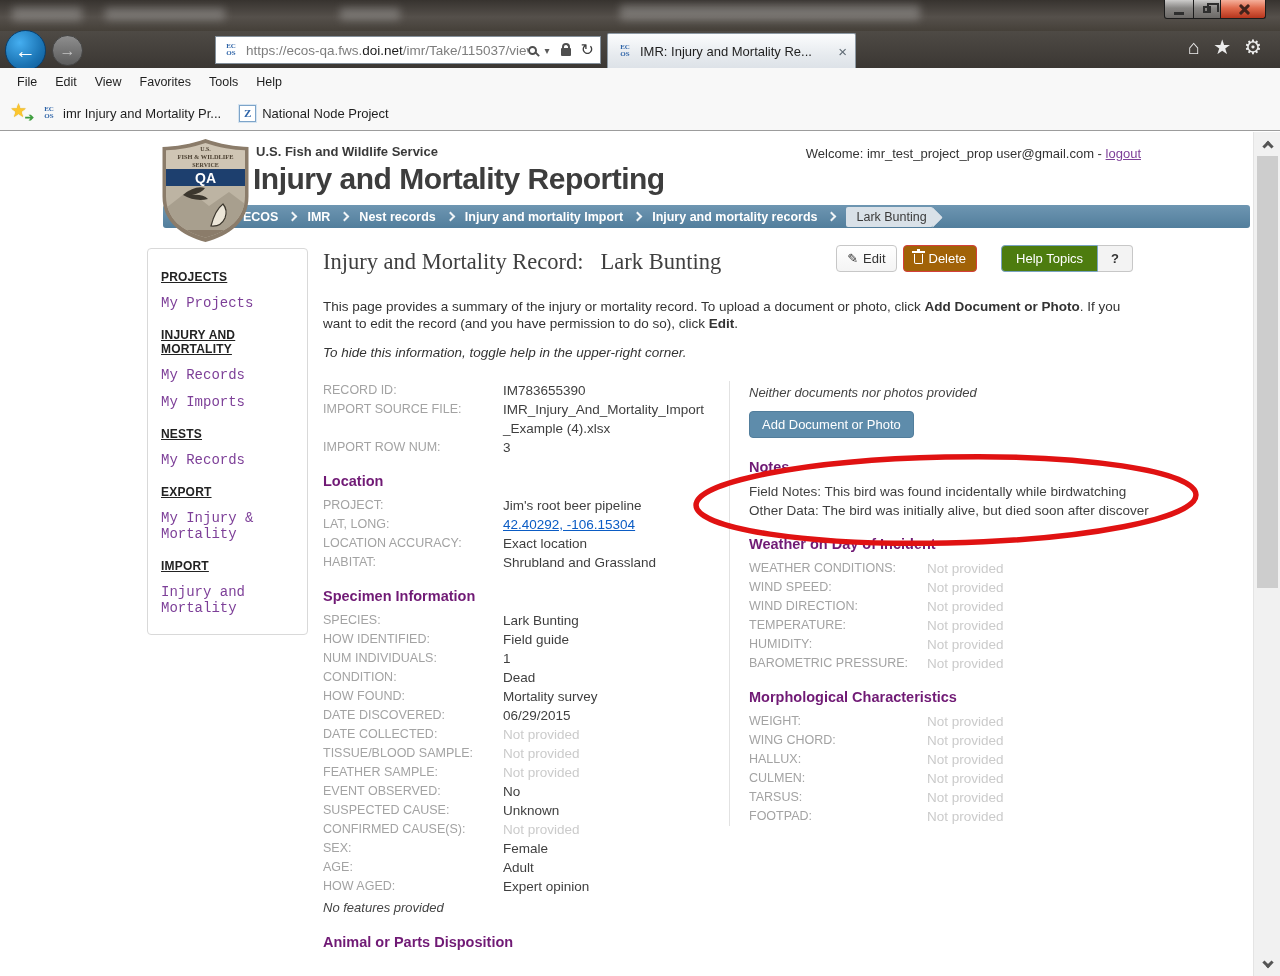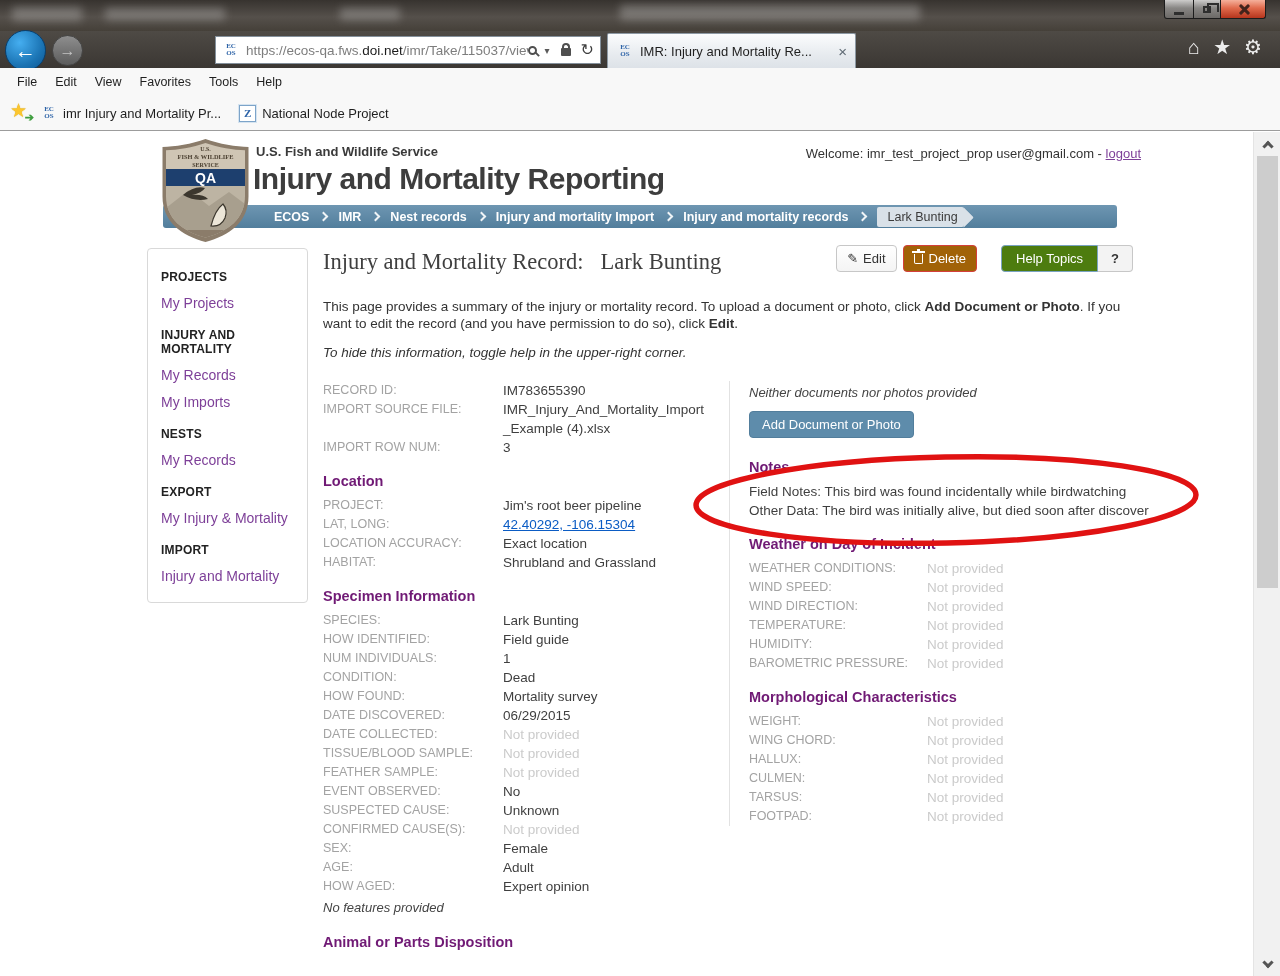--- a/index.html
+++ b/index.html
@@ -78,35 +78,35 @@
   .chev.up { transform:rotate(-45deg) translate(-1px,1px); }
   .chev.down { transform:rotate(135deg) translate(-1px,1px); }
   .sb-thumb { position:absolute; left:3px; top:24px; width:21px; height:432px; background:#cdcdcd; }
 
   
   .welcome { position:absolute; top:14px; right:139px; font-size:13px; color:#333; }
   .welcome a { color:#7d3f98; }
   .logo { position:absolute; left:159px; top:6px; width:93px; height:106px; z-index:5; }
   .agency { position:absolute; left:256px; top:12px; font-size:13px; font-weight:bold; color:#3a3a3a; }
   .app-title { position:absolute; left:253px; top:30px; font-size:30px; font-weight:bold; color:#3d3d3d; letter-spacing:-0.5px; }
-  .breadcrumb { position:absolute; left:163px; top:73px; width:954px; height:23px; border-radius:3px;
-    background:linear-gradient(#6e96b2,#527e9c); display:flex; align-items:center; padding-left:111px; }
+  .breadcrumb { position:absolute; left:163px; top:73px; width:1087px; height:23px; border-radius:3px;
+    background:linear-gradient(#6e96b2,#527e9c); display:flex; align-items:center; padding-left:80px; }
   .crumb { font-size:12.5px; font-weight:bold; color:#fff; white-space:nowrap; }
   .crumb-sep { width:7px; height:7px; border-top:2px solid rgba(255,255,255,.9); border-right:2px solid rgba(255,255,255,.9);
     transform:rotate(45deg); margin:0 11px; flex:0 0 auto; }
   .crumb-active { position:relative; background:#d9e1e8; color:#3a3a3a; font-weight:normal; font-size:12.5px;
     padding:3px 6px 3px 10px; border-radius:2px; white-space:nowrap; }
   .crumb-active:after { content:''; position:absolute; right:-7px; top:3.5px; width:15px; height:15px;
     background:#d9e1e8; transform:rotate(45deg); border-radius:2px; z-index:-0; clip-path:polygon(100% 0,100% 100%,0 0); }
 
   
   .sidebar { position:absolute; left:147px; top:116px; width:161px; border:1px solid #d9d9d9; border-radius:4px;
     padding:4px 8px 18px 13px; background:#fff; }
-  .side-head { font-size:12px; font-weight:bold; color:#222; margin-top:17px; letter-spacing:.2px; }
-  .side-link { display:block; font-size:14px; color:#7d3f98; margin-top:11px; text-decoration:none; }
+  .side-head { font-size:12px; font-weight:bold; color:#222; margin-top:17px; letter-spacing:.2px;text-decoration:underline; }
+  .side-link { display:block; font-size:14px; color:#7d3f98; margin-top:11px; text-decoration:none;font-family:Liberation Mono, monospace; }
 
   
   .main { position:absolute; left:323px; top:117px; width:812px; }
   .title-row { position:relative; height:36px; }
   .page-title { font-family:"Liberation Serif", serif; font-size:22.5px; color:#3f3f3f; }
   .page-title .nm { margin-left:17px; }
   .btn-row { position:absolute; right:2px; top:-4px; display:flex; align-items:stretch; }
   .btn { font-size:13px; border-radius:4px; padding:5px 10px; display:flex; align-items:center; white-space:nowrap; }
   .btn-edit { background:linear-gradient(#fff,#f4f4f4); border:1px solid #c7c7c7; color:#333; margin-right:6px; }
   .btn-edit .pencil { font-size:13px; margin-right:5px; }

